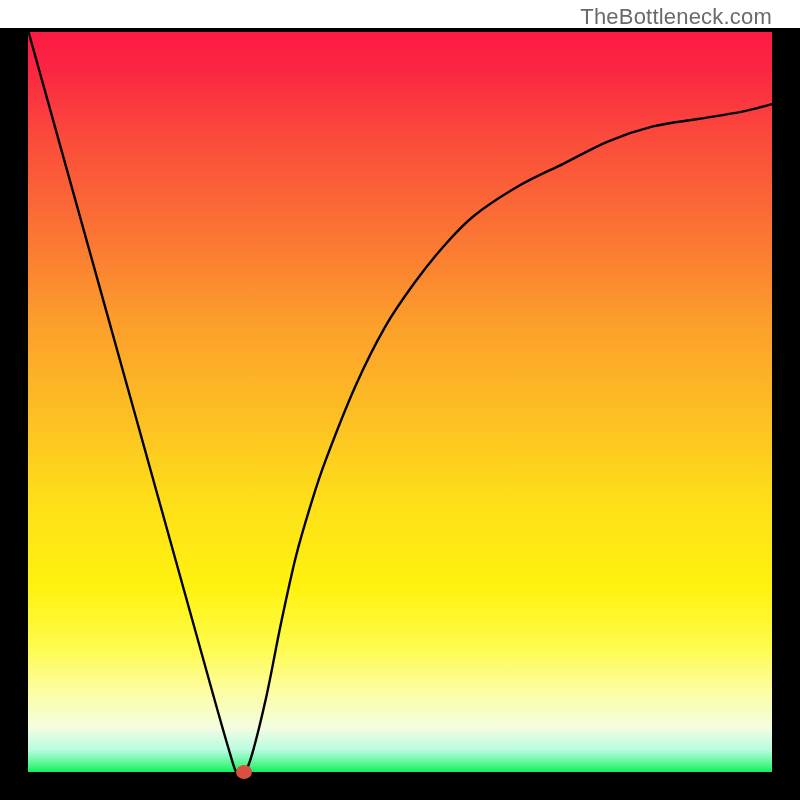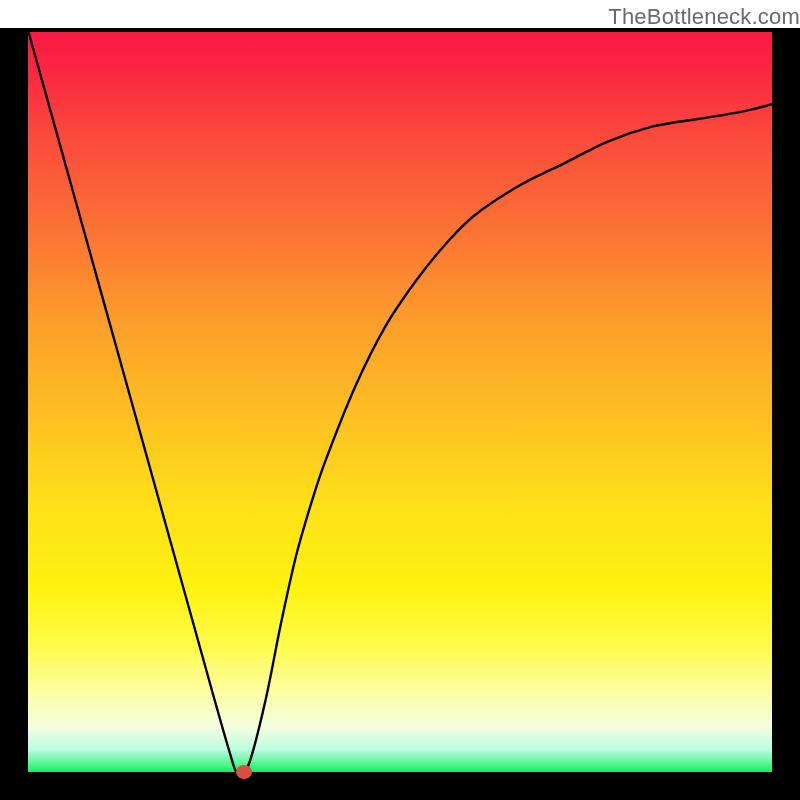--- a/index.html
+++ b/index.html
@@ -12,21 +12,21 @@
     font-family: Arial, Helvetica, sans-serif;
   }
   .stage {
     position: relative;
     width: 800px;
     height: 800px;
   }
   .watermark {
     position: absolute;
     top: 4px;
-    right: 0;
+    right: 28px;
     font-size: 22px;
     letter-spacing: 0.2px;
     color: #6a6a6a;
     font-weight: 500;
     z-index: 10;
   }
   
   .plot-area {
     position: absolute;
     left: 28px;

